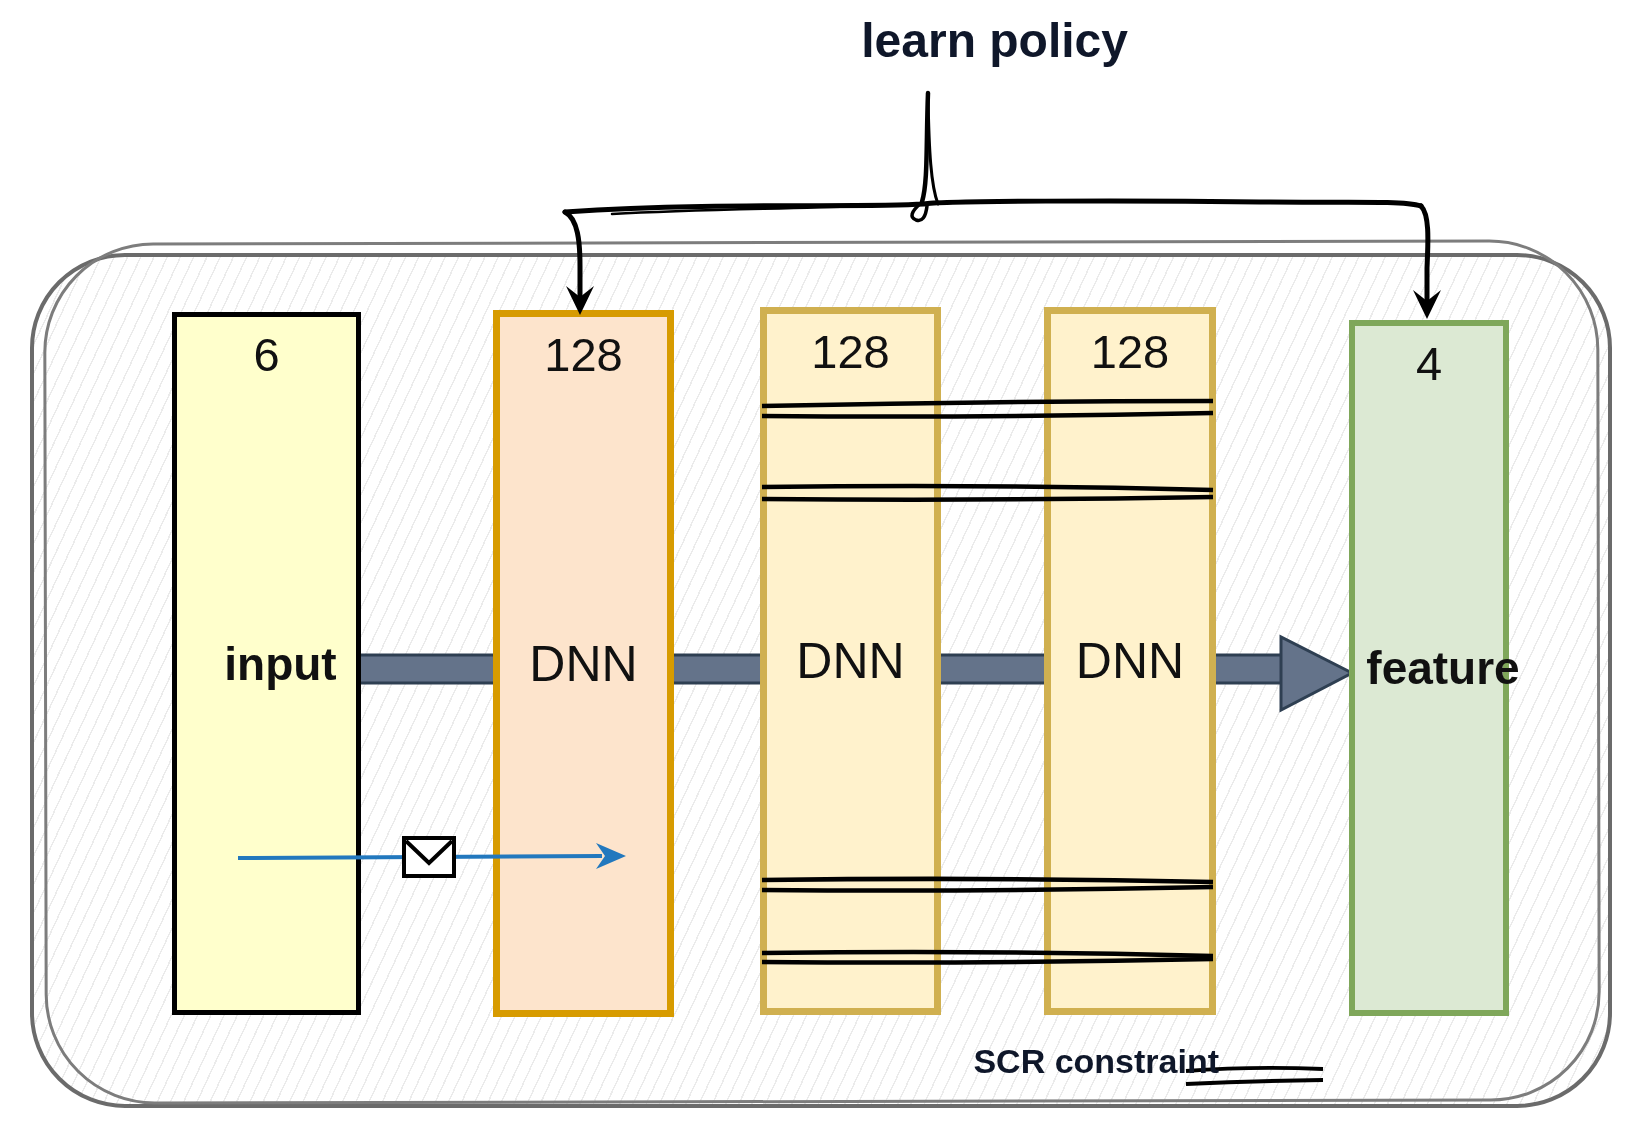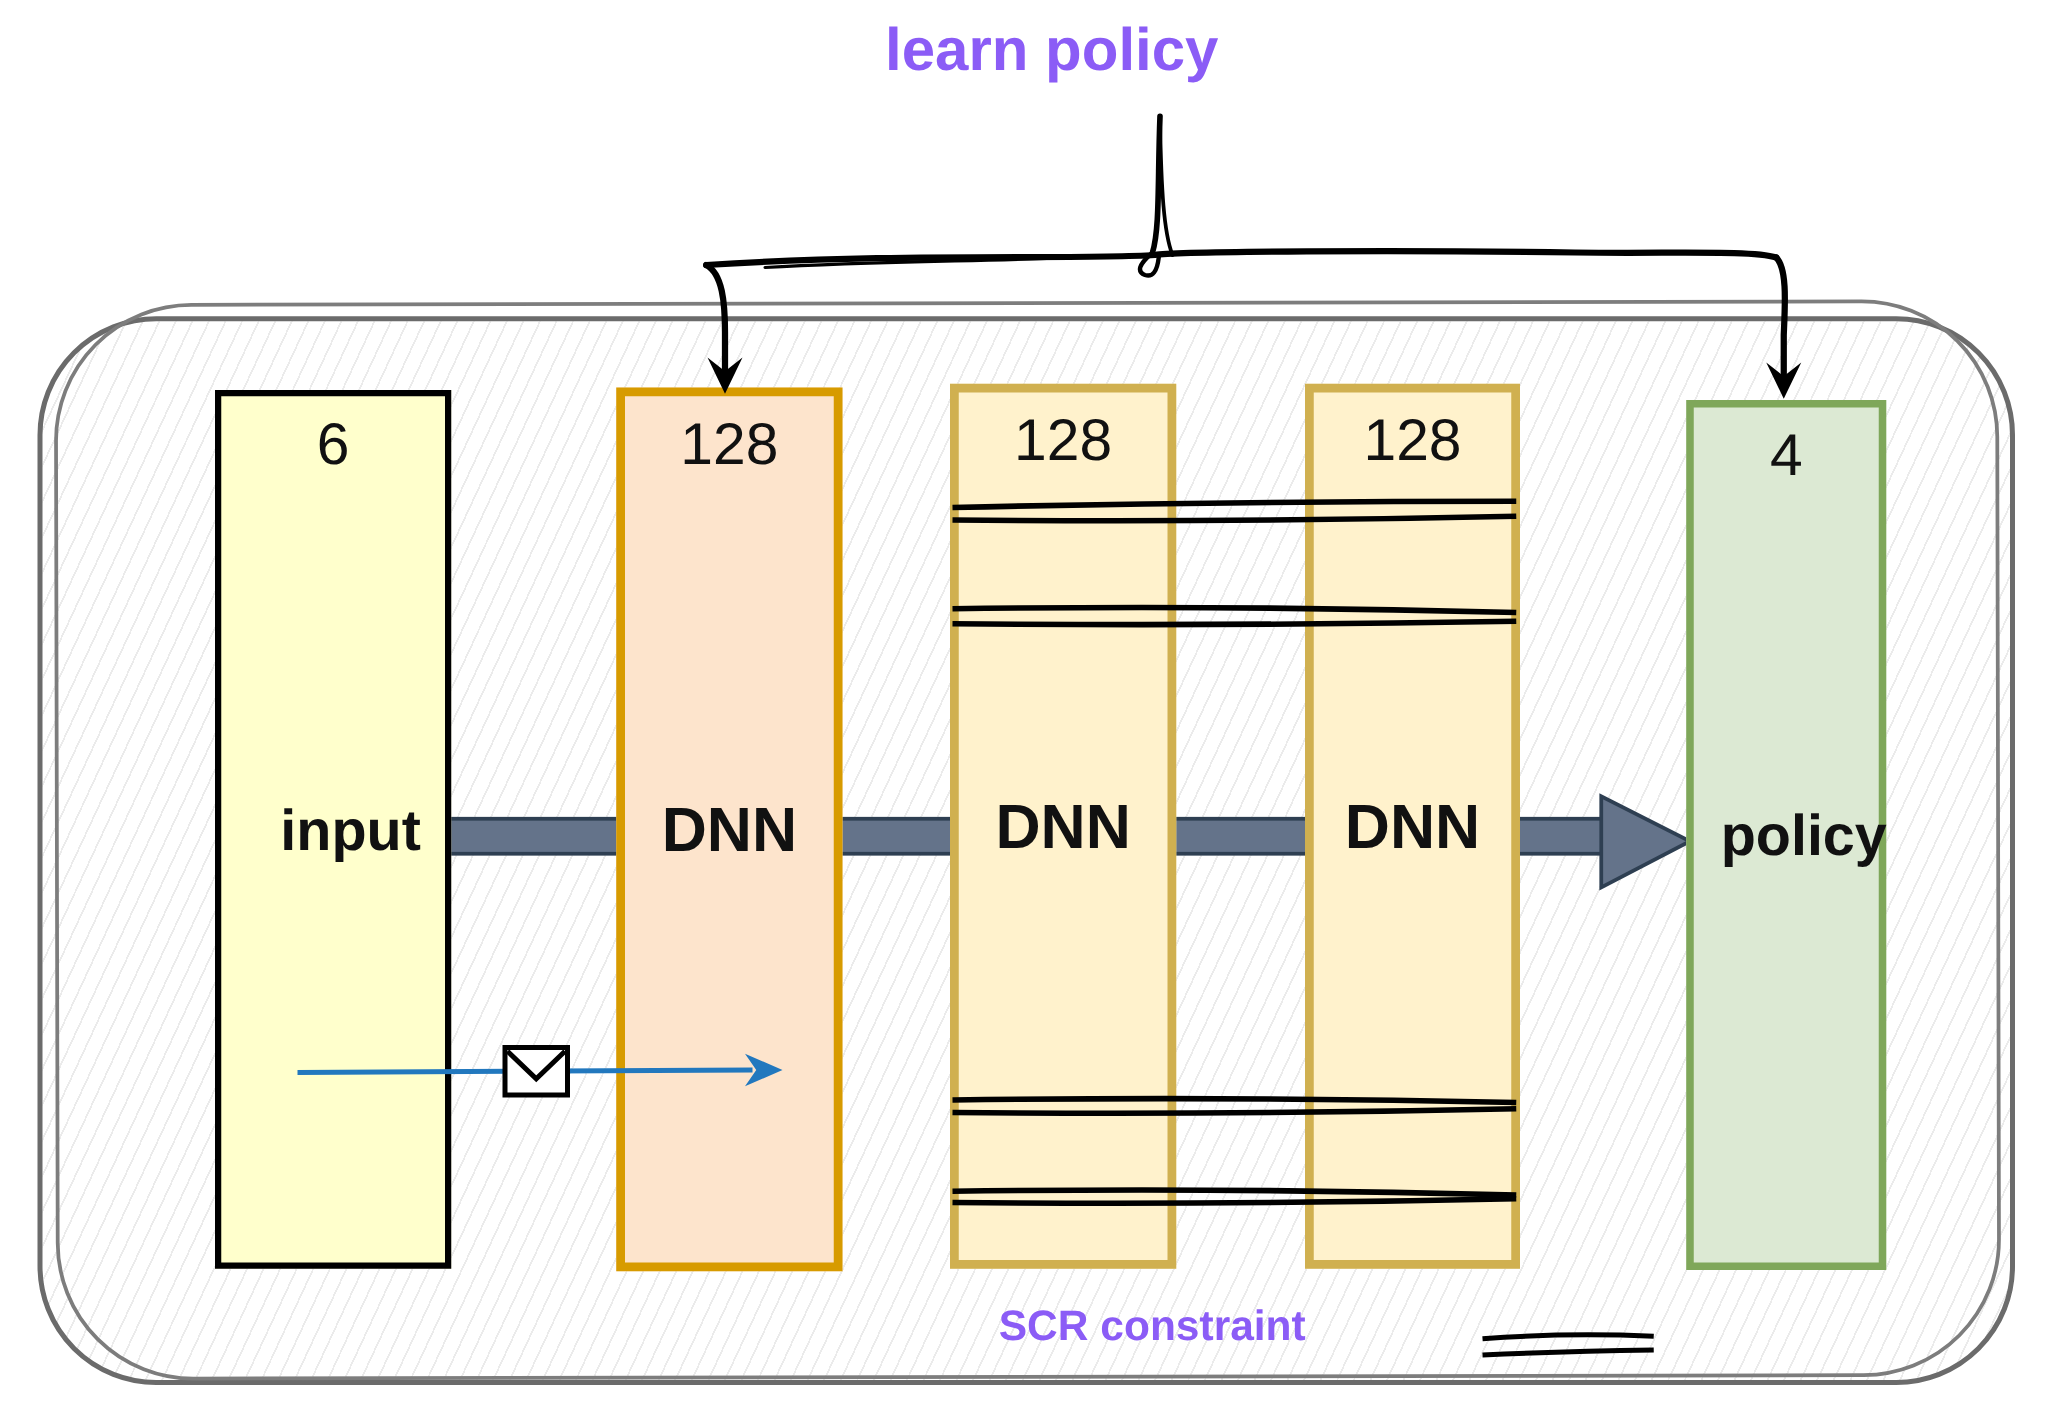--- a/index.html
+++ b/index.html
@@ -25,30 +25,30 @@
   
   .nbox{
     position:absolute;box-sizing:border-box;display:flex;
     align-items:center;justify-content:center;
   }
   .nbox .units{
     position:absolute;top:14px;left:0;right:0;text-align:center;
     font-size:47px;font-weight:400;color:#111;line-height:1;
   }
   .nbox .mid{
-    font-size:50px;font-weight:700;color:#111;line-height:1;
+    font-size:50px;font-weight:400;color:#111;line-height:1;
   }
   .nbox .mid.bold{font-weight:700;font-size:46px;margin-left:28px;}
   .box-input  {left:172px;top:312px;width:189px;height:703px;background:#FFFFCC;border:5px solid #000000;}
   .box-dnn1   {left:493px;top:310px;width:181px;height:707px;background:#FDE4CC;border:7px solid #D79B00;}
   .box-dnn2   {left:760px;top:307px;width:181px;height:708px;background:#FFF2CC;border:7px solid #D0B050;}
   .box-dnn3   {left:1044px;top:307px;width:172px;height:708px;background:#FFF2CC;border:7px solid #D0B050;}
   .box-output {left:1349px;top:320px;width:160px;height:696px;background:#DCE9D3;border:6px solid #7FA75A;}
   .caption{
-    position:absolute;width:420px;text-align:left;color:#8b5cf6;
+    position:absolute;width:420px;text-align:right;color:#0f172a;
     font-weight:700;line-height:1.05;
   }
   .cap-learn  {left:708px;top:16px;font-size:48px;}
   .cap-extract{left:236px;top:1042px;font-size:46px;}
   .cap-scr    {left:799px;top:1044px;font-size:34px;}
 </style>
 </head>
 <body>
 
 <div class="canvas">
@@ -72,21 +72,21 @@
   <div class="nbox box-dnn2">
     <span class="units">128</span>
     <span class="mid">DNN</span>
   </div>
   <div class="nbox box-dnn3">
     <span class="units">128</span>
     <span class="mid">DNN</span>
   </div>
   <div class="nbox box-output">
     <span class="units">4</span>
-    <span class="mid bold">policy</span>
+    <span class="mid bold">feature</span>
   </div>
 
   <svg class="layer" width="1644" height="1141">
 
     <g stroke="#000" fill="none" stroke-width="5" stroke-linecap="round">
       <path d="M 565,212 C 720,202 860,208 924,204 C 940,201 1120,200 1260,202 C 1340,203 1402,200 1421,206"></path>
       <path d="M 612,214 C 700,209 790,209 856,206" stroke-width="2.5"></path>
       <path d="M 928,93 C 926,145 928,182 922,202" stroke-width="4.5"></path>
       <path d="M 928,96 C 929,152 931,186 938,204" stroke-width="3"></path>
       <path d="M 921,203 q -15,13 -5,17 q 9,3 11,-14" stroke-width="3.5"></path>

